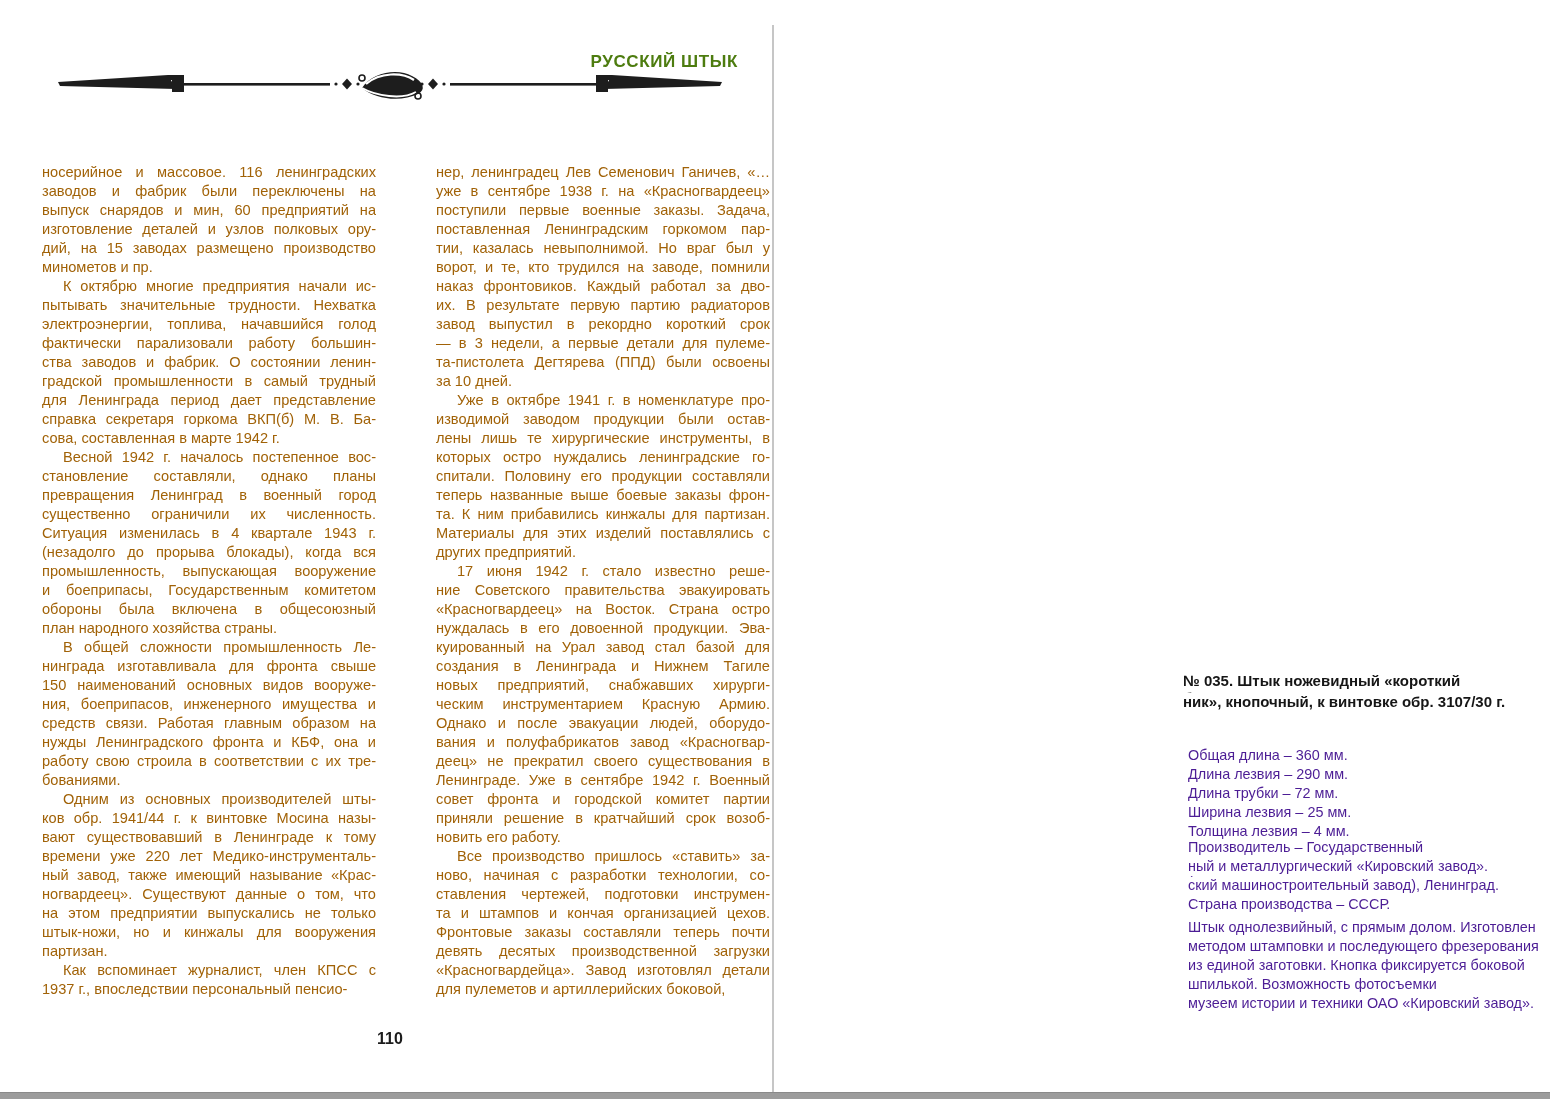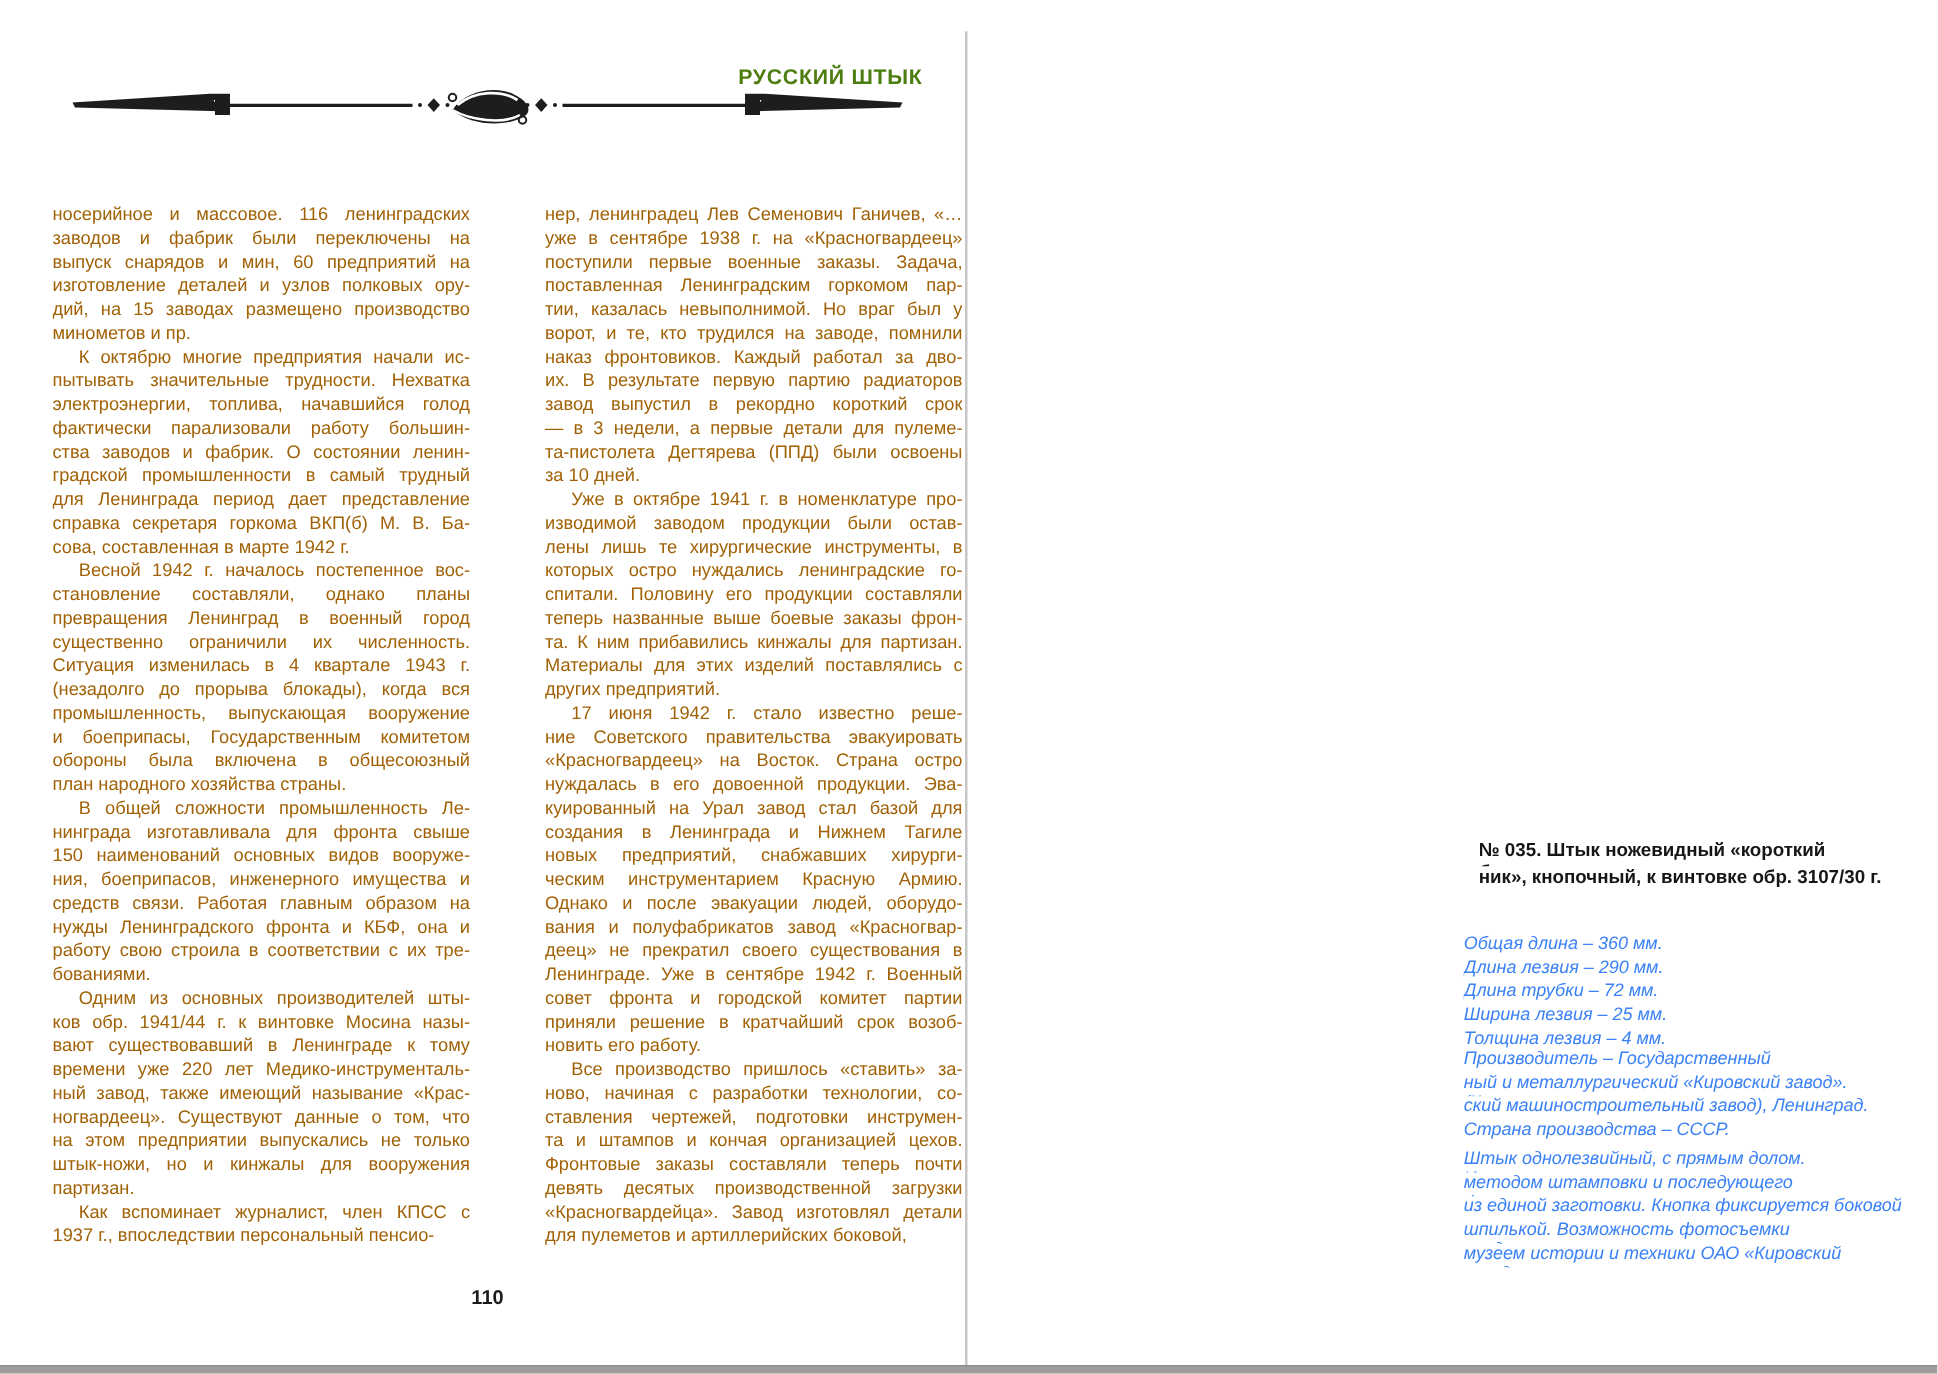--- a/index.html
+++ b/index.html
@@ -20,21 +20,21 @@
   .col-1 { left:0; } .col-2 { left:346px;margin-left:48px; }
   .ln { height:19px; overflow:hidden; }
   .just { text-align:justify; text-align-last:justify; }
   .ind { text-indent:21px; }
   .page-num { position:absolute; left:42px; top:1014px; width:696px; text-align:center;
               font-size:16px; font-weight:bold; color:#1c1c1c;margin-top:16px; }
 
   .caption { position:absolute; left:409px; top:672px; width:332px; font-weight:bold;
              font-size:15px; color:#161616; }
   .caption .ln { height:21px; }
-  .rp-block { position:absolute; left:397px; width:352px; font-size:14.4px; color:#3b82f6;font-style:italic; }
+  .rp-block { position:absolute; left:414px; width:352px; font-size:14.4px; color:#4c1d95; }
   .rp-specs { top:747px; }
   .rp-producer { top:839px; }
   .rp-desc { top:919px; }
 </style>
 </head>
 <body>
 
 <div class="spread">
 
   <div class="page-left">

